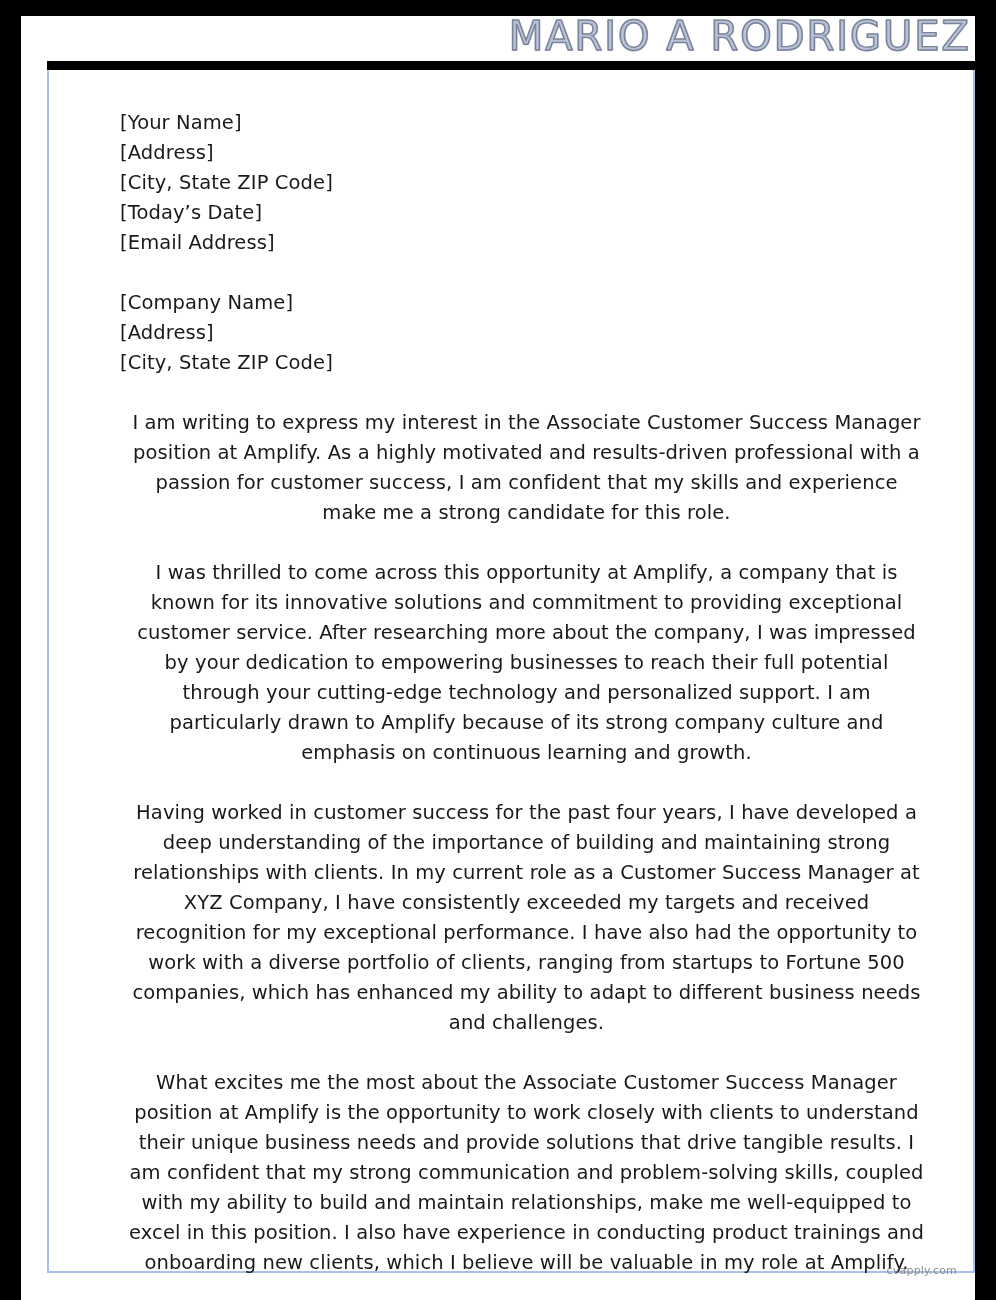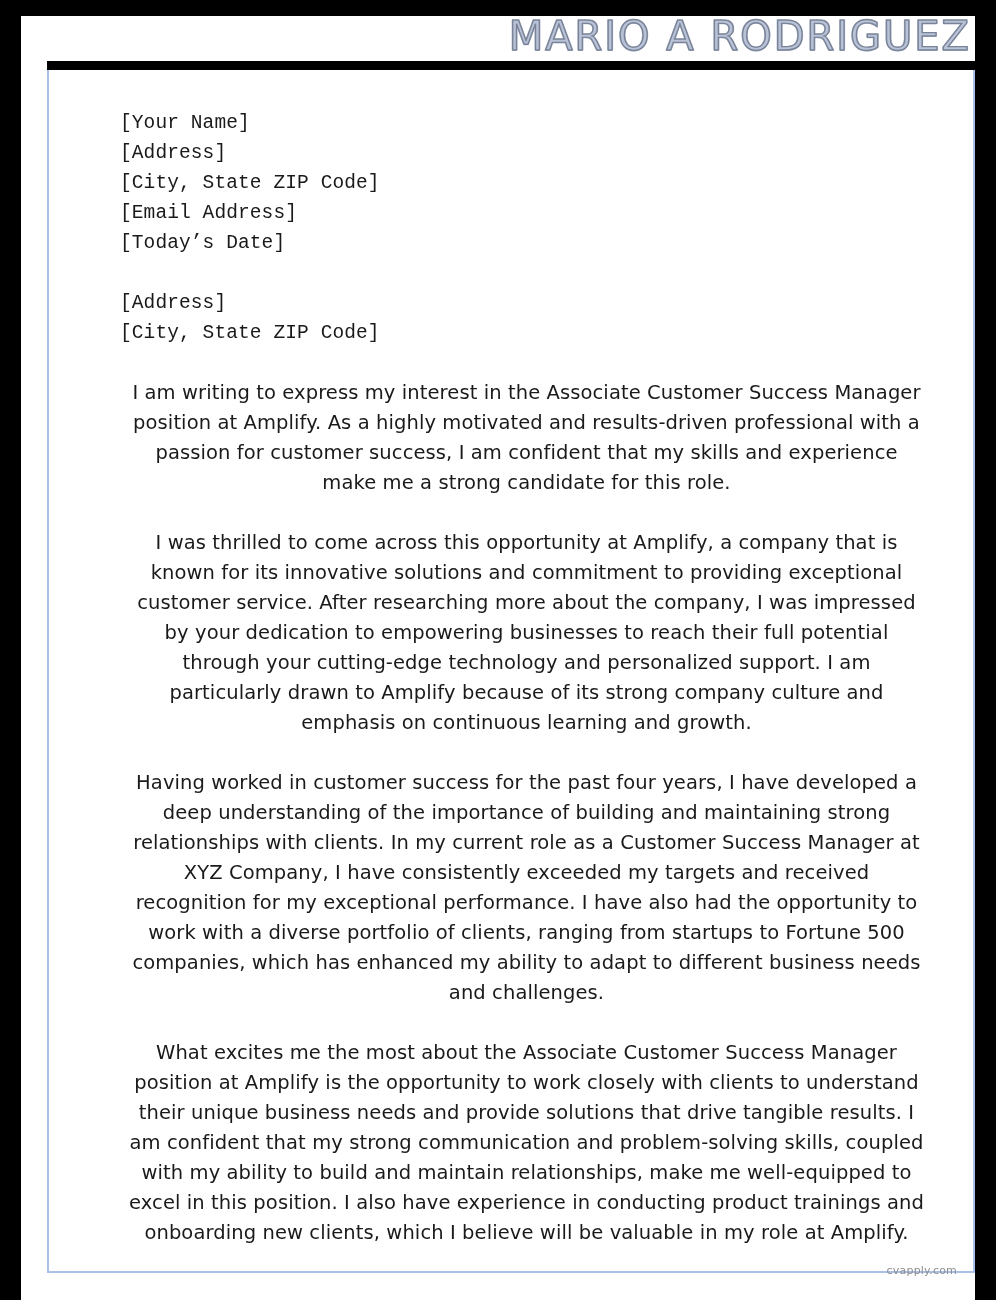--- a/index.html
+++ b/index.html
@@ -90,21 +90,20 @@
     color: #1a1a1a;
     letter-spacing: 0.1px;
   }
 
   .block {
     margin: 0 0 30px 0;
   }
 
   .line {
     white-space: nowrap;
-    font-family: Liberation Mono, monospace;
   }
 
   p.para {
     margin: 0 0 30px 8px;
     text-align: center;
   }
   p.para:last-child { margin-bottom: 0; }
 
   
   #watermark {
@@ -131,25 +130,26 @@
   <div id="header-rule"></div>
 
   <div id="page"></div>
 
   <div id="letter">
 
     <div class="block">
       <div class="line">[Your Name]</div>
       <div class="line">[Address]</div>
       <div class="line">[City, State ZIP Code]</div>
+      <div class="line">[Today’s Date]</div>
       <div class="line">[Email Address]</div>
-      <div class="line">[Today’s Date]</div>
     </div>
 
     <div class="block">
+      <div class="line">[Company Name]</div>
       <div class="line">[Address]</div>
       <div class="line">[City, State ZIP Code]</div>
     </div>
 
 
     <p class="para">I am writing to express my interest in the Associate Customer Success Manager position at Amplify. As a highly motivated and results-driven professional with a passion for customer success, I am confident that my skills and experience make me a strong candidate for this role.</p>
     <p class="para">I was thrilled to come across this opportunity at Amplify, a company that is known for its innovative solutions and commitment to providing exceptional customer service. After researching more about the company, I was impressed by your dedication to empowering businesses to reach their full potential through your cutting-edge technology and personalized support. I am particularly drawn to Amplify because of its strong company culture and emphasis on continuous learning and growth.</p>
     <p class="para">Having worked in customer success for the past four years, I have developed a deep understanding of the importance of building and maintaining strong relationships with clients. In my current role as a Customer Success Manager at XYZ Company, I have consistently exceeded my targets and received recognition for my exceptional performance. I have also had the opportunity to work with a diverse portfolio of clients, ranging from startups to Fortune 500 companies, which has enhanced my ability to adapt to different business needs and challenges.</p>
     <p class="para">What excites me the most about the Associate Customer Success Manager position at Amplify is the opportunity to work closely with clients to understand their unique business needs and provide solutions that drive tangible results. I am confident that my strong communication and problem-solving skills, coupled with my ability to build and maintain relationships, make me well-equipped to excel in this position. I also have experience in conducting product trainings and onboarding new clients, which I believe will be valuable in my role at Amplify.</p>
 

